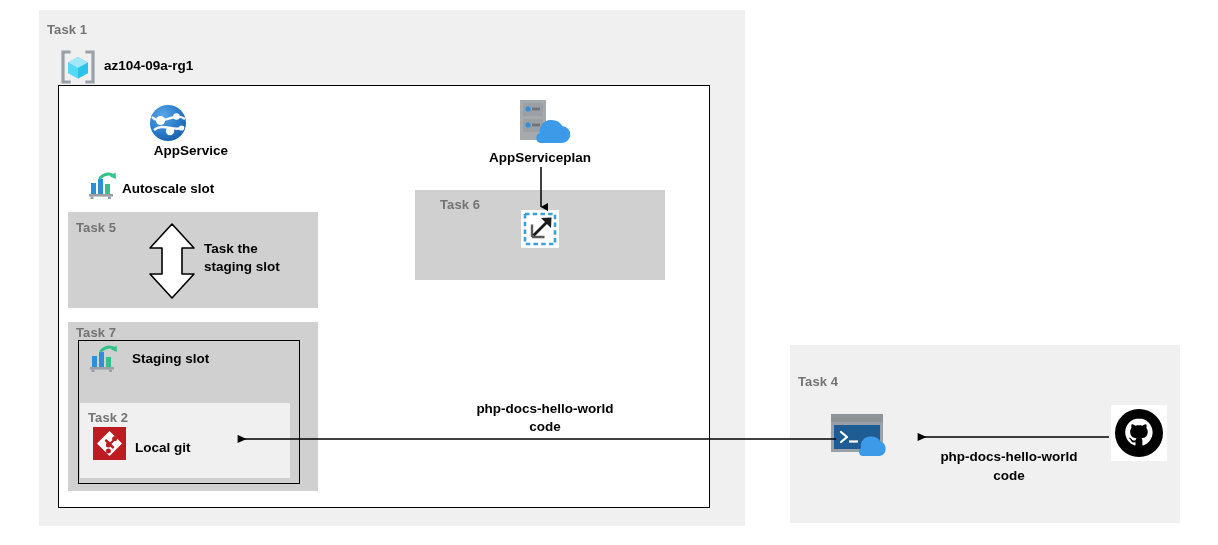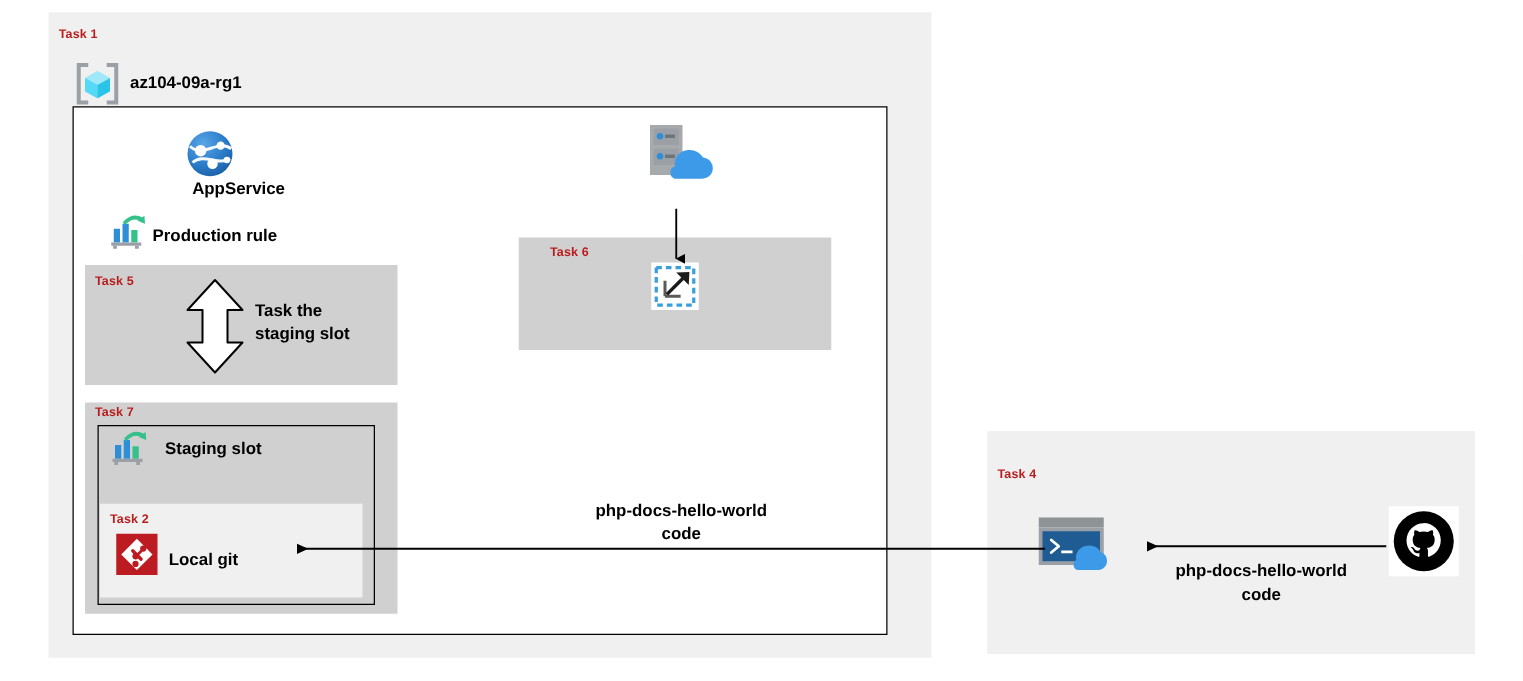--- a/index.html
+++ b/index.html
@@ -38,22 +38,22 @@
   .gray-box-bordered {
     background: #d0d0d0;
     border: 1.5px solid #000000;
   }
   .light-box {
     background: #f0f0f0;
   }
 
   .task-label {
     position: absolute;
-    color: #b91c1c;
-    font-size: 10px;
+    color: #737373;
+    font-size: 13px;
     font-weight: bold;
     letter-spacing: 0.1px;
     white-space: nowrap;
   }
 
   .node-label {
     position: absolute;
     color: #000000;
     font-size: 13.5px;
     font-weight: bold;
@@ -122,21 +122,21 @@
       <rect x="3" y="11" width="5" height="11" fill="#2e8fd6"></rect>
       <rect x="10" y="7" width="5" height="15" fill="#2e8fd6"></rect>
       <rect x="17" y="12" width="5" height="10" fill="#36c08a"></rect>
       <rect x="1" y="22" width="24" height="2.6" fill="#9aa0a6"></rect>
       <rect x="2.5" y="24.6" width="3" height="2.4" fill="#9aa0a6"></rect>
       <rect x="20" y="24.6" width="3" height="2.4" fill="#9aa0a6"></rect>
       <path d="M12 6 C17 1, 22 1.5, 25.5 3.5" stroke="#36c08a" stroke-width="3" fill="none" stroke-linecap="round"></path>
       <polygon points="27.5,0.5 28,7 22,4.5" fill="#36c08a"></polygon>
     </svg>
   </div>
-  <div class="node-label" style="left:122px; top:181px;">Production rule</div>
+  <div class="node-label" style="left:122px; top:181px;">Autoscale slot</div>
 
   <div class="box gray-box" style="left:68px; top:212px; width:250px; height:96px;"></div>
   <div class="task-label" style="left:76px; top:220px;">Task 5</div>
 
   <div class="icon" style="left:146px; top:222px;">
     <svg width="52" height="78" viewBox="0 0 52 78">
       <polygon points="26,2 48,26 36,26 36,52 48,52 26,76 4,52 16,52 16,26 4,26" fill="#ffffff" stroke="#000000" stroke-width="1.6" stroke-linejoin="round"></polygon>
     </svg>
   </div>
   <div class="node-label" style="left:204px; top:241px;">Task the</div>
@@ -184,20 +184,21 @@
       <rect x="8" y="2" width="26" height="40" fill="#a6aaad"></rect>
       <rect x="11" y="5" width="20" height="13" fill="#9aa0a6"></rect>
       <rect x="11" y="21" width="20" height="13" fill="#9aa0a6"></rect>
       <circle cx="16" cy="11" r="2.6" fill="#2e8fd6"></circle>
       <circle cx="16" cy="27" r="2.6" fill="#2e8fd6"></circle>
       <rect x="20" y="9.6" width="8" height="2.8" fill="#6f7478"></rect>
       <rect x="20" y="25.6" width="8" height="2.8" fill="#6f7478"></rect>
       <path d="M28 41 a11 11 0 0 1 10.5 -13 a13 13 0 0 1 12 6 a8.5 8.5 0 0 1 -1.5 17 L28 51 a5.2 5.2 0 0 1 0 -10 Z" fill="#3d9ae8" transform="translate(0,-6)"></path>
     </svg>
   </div>
+  <div class="node-label center" style="left:455px; top:150px; width:170px;">AppServiceplan</div>
 
   <div class="box gray-box" style="left:415px; top:190px; width:250px; height:90px;"></div>
   <div class="task-label" style="left:424px; top:197px;margin-left:16px;">Task 6</div>
 
   <div class="icon" style="left:521px; top:210px;">
     <svg width="38" height="38" viewBox="0 0 38 38">
       <rect x="0" y="0" width="38" height="38" fill="#ffffff"></rect>
       <rect x="4" y="4" width="30" height="30" fill="none" stroke="#3aa0dc" stroke-width="2.6" stroke-dasharray="4.5 3.2"></rect>
       <path d="M11 27 L11 14.5 M11 27 L23.5 27" stroke="#595959" stroke-width="2.4" fill="none"></path>
       <path d="M12.5 25.5 L28 10" stroke="#1b1b1b" stroke-width="2.8" fill="none"></path>

